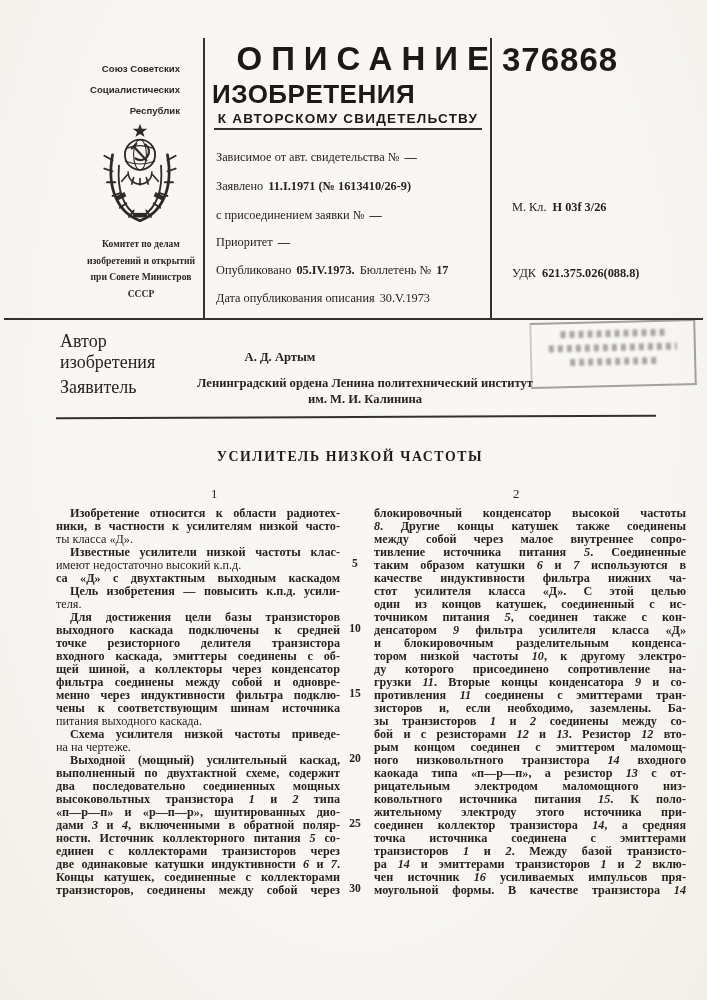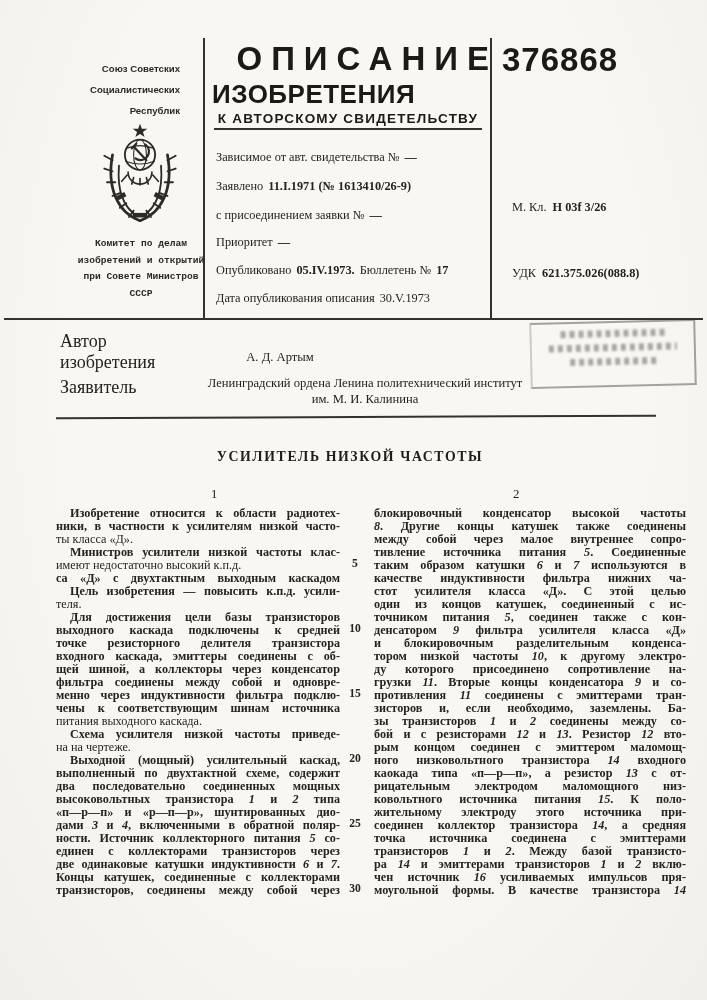--- a/index.html
+++ b/index.html
@@ -12,40 +12,40 @@
   .sans{font-family:"Liberation Sans",sans-serif;}
   .b{font-weight:700;}
   .vline{position:absolute;width:2px;background:#35322c;}
   .hline{position:absolute;height:2px;background:#35322c;}
 
   
   .issuer-union{left:28px;top:58px;width:152px;text-align:right;
     font-family:"Liberation Sans",sans-serif;font-weight:700;font-size:9.6px;color:#2c2925;}
   .issuer-union .sline{height:21px;line-height:21px;}
   .issuer-committee{left:72px;top:236px;width:138px;text-align:center;
-    font-family:Liberation Mono, monospace;font-weight:700;font-size:9.6px;color:#2c2925;}
+    font-family:Liberation Serif, serif;font-weight:700;font-size:9.6px;color:#2c2925;}
   .issuer-committee .sline{height:16.5px;line-height:16.5px;}
 
   
   .big1{left:212px;top:42px;width:286px;font-size:33px;line-height:34px;letter-spacing:9px;white-space:nowrap;color:#1d1a16;text-align:right;}
   .big2{left:212px;top:77px;width:286px;font-size:26px;line-height:34px;letter-spacing:0.5px;white-space:nowrap;color:#1d1a16;}
   .subt{left:204px;top:111px;width:288px;text-align:center;font-size:13.5px;letter-spacing:1.2px;color:#1d1a16;}
   .pubnum{left:502px;top:41px;font-size:33px;letter-spacing:1px;color:#1d1a16;}
 
   
   .frow{left:216px;width:272px;font-size:12.3px;white-space:nowrap;}
   .frow .lab{margin-right:5px;}
   .frow .val{font-weight:700;}
   .crow{left:512px;width:190px;font-size:12.3px;white-space:nowrap;}
   .crow .lab{margin-right:6px;}
   .crow .val{font-weight:700;}
 
   
   .plabel{font-size:18px;}
-  .pval{font-weight:400;font-size:12.6px;text-align:center;}
+  .pval{font-weight:700;font-size:12.6px;text-align:center;}
 
   
   .stamp{left:530px;top:321px;width:162px;height:62px;transform:rotate(-1.4deg);
     border:2px solid rgba(58,54,48,.55);border-left-color:rgba(58,54,48,.28);
     opacity:.8;}
   .stamp .sl{height:7px;margin:7px auto 0;filter:blur(1.1px);opacity:.55;
     background:repeating-linear-gradient(90deg,#45403a 0 5px,transparent 5px 9px);}
 
   
   .inv-title{left:10px;top:449px;width:680px;text-align:center;font-weight:700;
@@ -178,21 +178,21 @@
   <div class="hline" style="left:56px;top:416px;width:600px;transform:rotate(-0.25deg);height:1.6px;"></div>
 
   <div class="abs inv-title">УСИЛИТЕЛЬ НИЗКОЙ ЧАСТОТЫ</div>
   <div class="abs colnum" style="left:211px;">1</div>
   <div class="abs colnum" style="left:513px;">2</div>
 
   <div class="abs bodycol" style="left:56px;width:284px;">
       <div class="bline jl ind">Изобретение относится к области радиотех-</div>
       <div class="bline jl">ники, в частности к усилителям низкой часто-</div>
       <div class="bline">ты класса «Д».</div>
-      <div class="bline jl ind">Министров усилители низкой частоты клас-</div>
+      <div class="bline jl ind">Известные усилители низкой частоты клас-</div>
       <div class="bline">имеют недостаточно высокий к.п.д.</div>
       <div class="bline jl">са «Д» с двухтактным выходным каскадом</div>
       <div class="bline jl ind">Цель изобретения — повысить к.п.д. усили-</div>
       <div class="bline">теля.</div>
       <div class="bline jl ind">Для достижения цели базы транзисторов</div>
       <div class="bline jl">выходного каскада подключены к средней</div>
       <div class="bline jl">точке резисторного делителя транзистора</div>
       <div class="bline jl">входного каскада, эмиттеры соединены с об-</div>
       <div class="bline jl">щей шиной, а коллекторы через конденсатор</div>
       <div class="bline jl">фильтра соединены между собой и одновре-</div>

